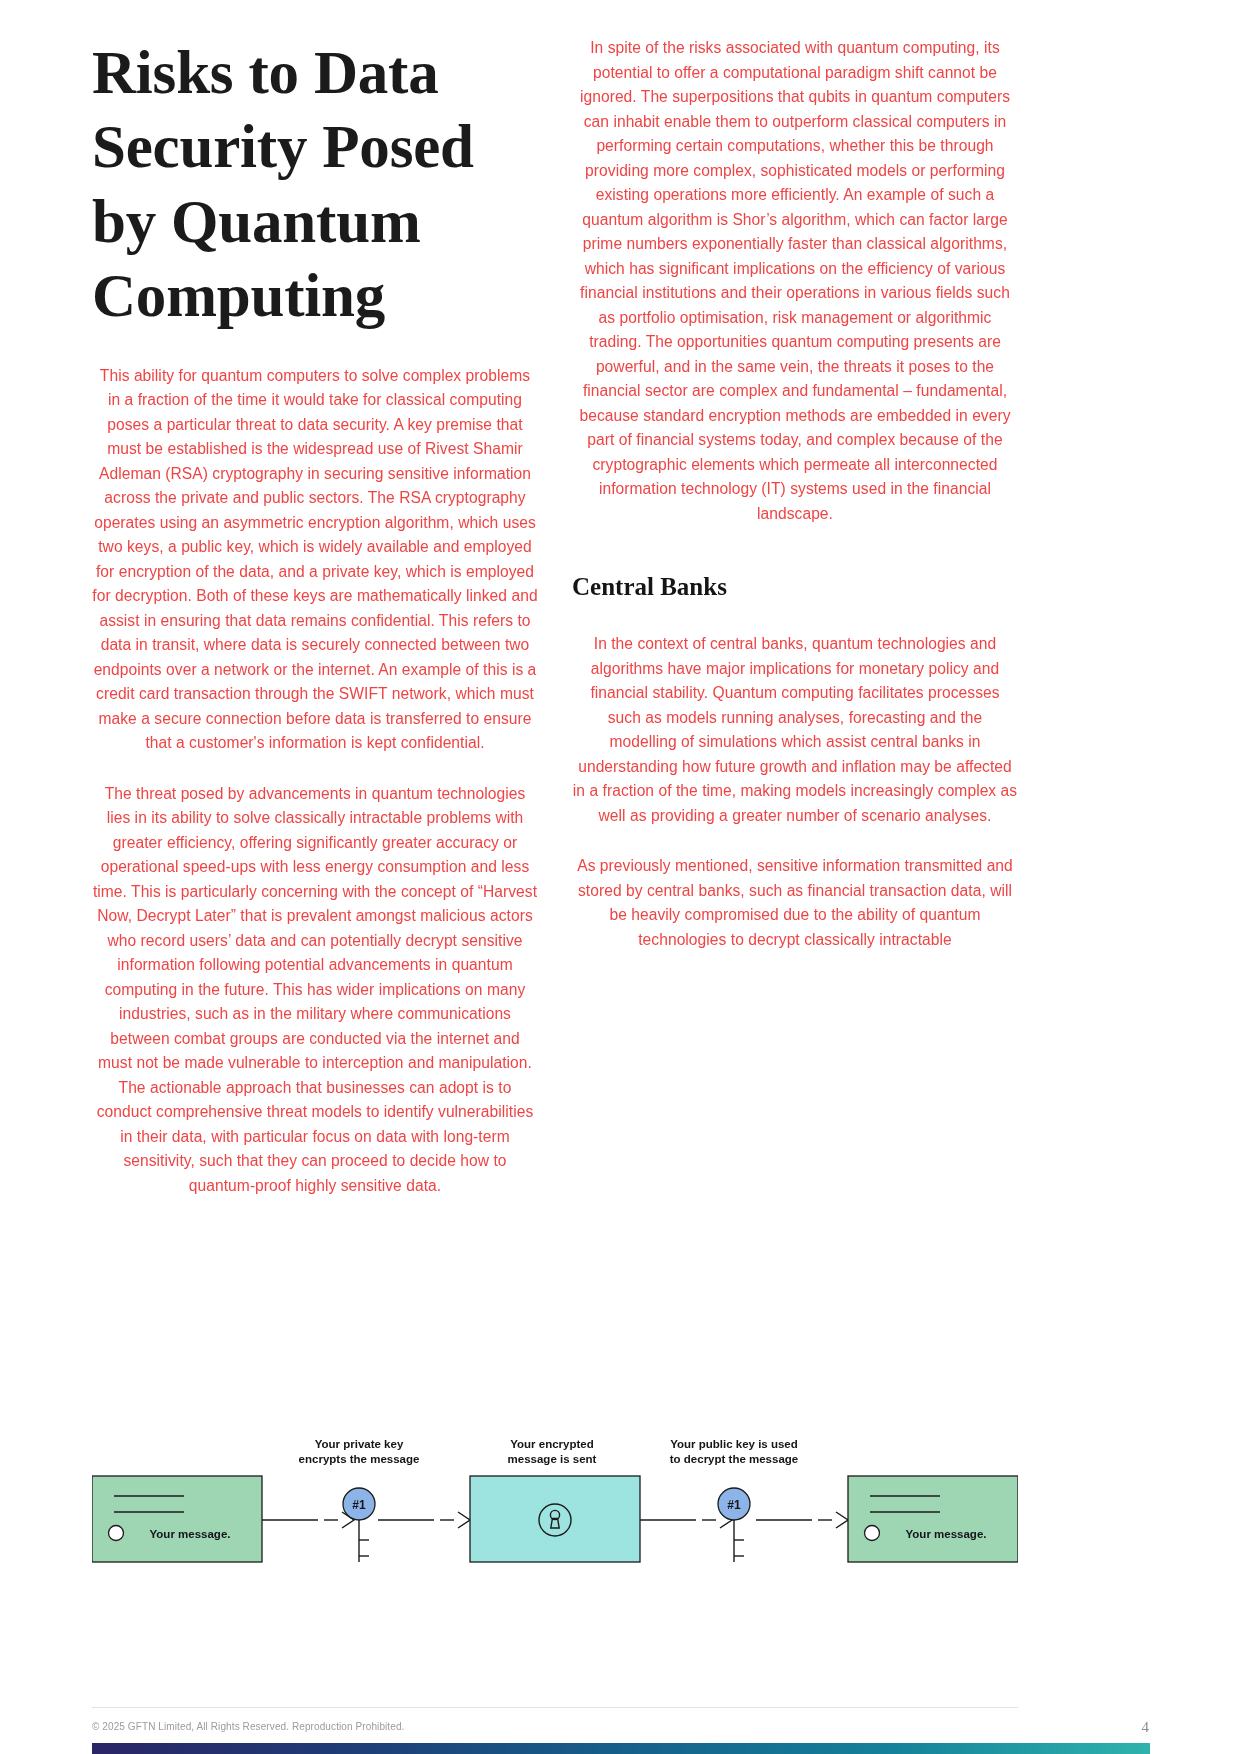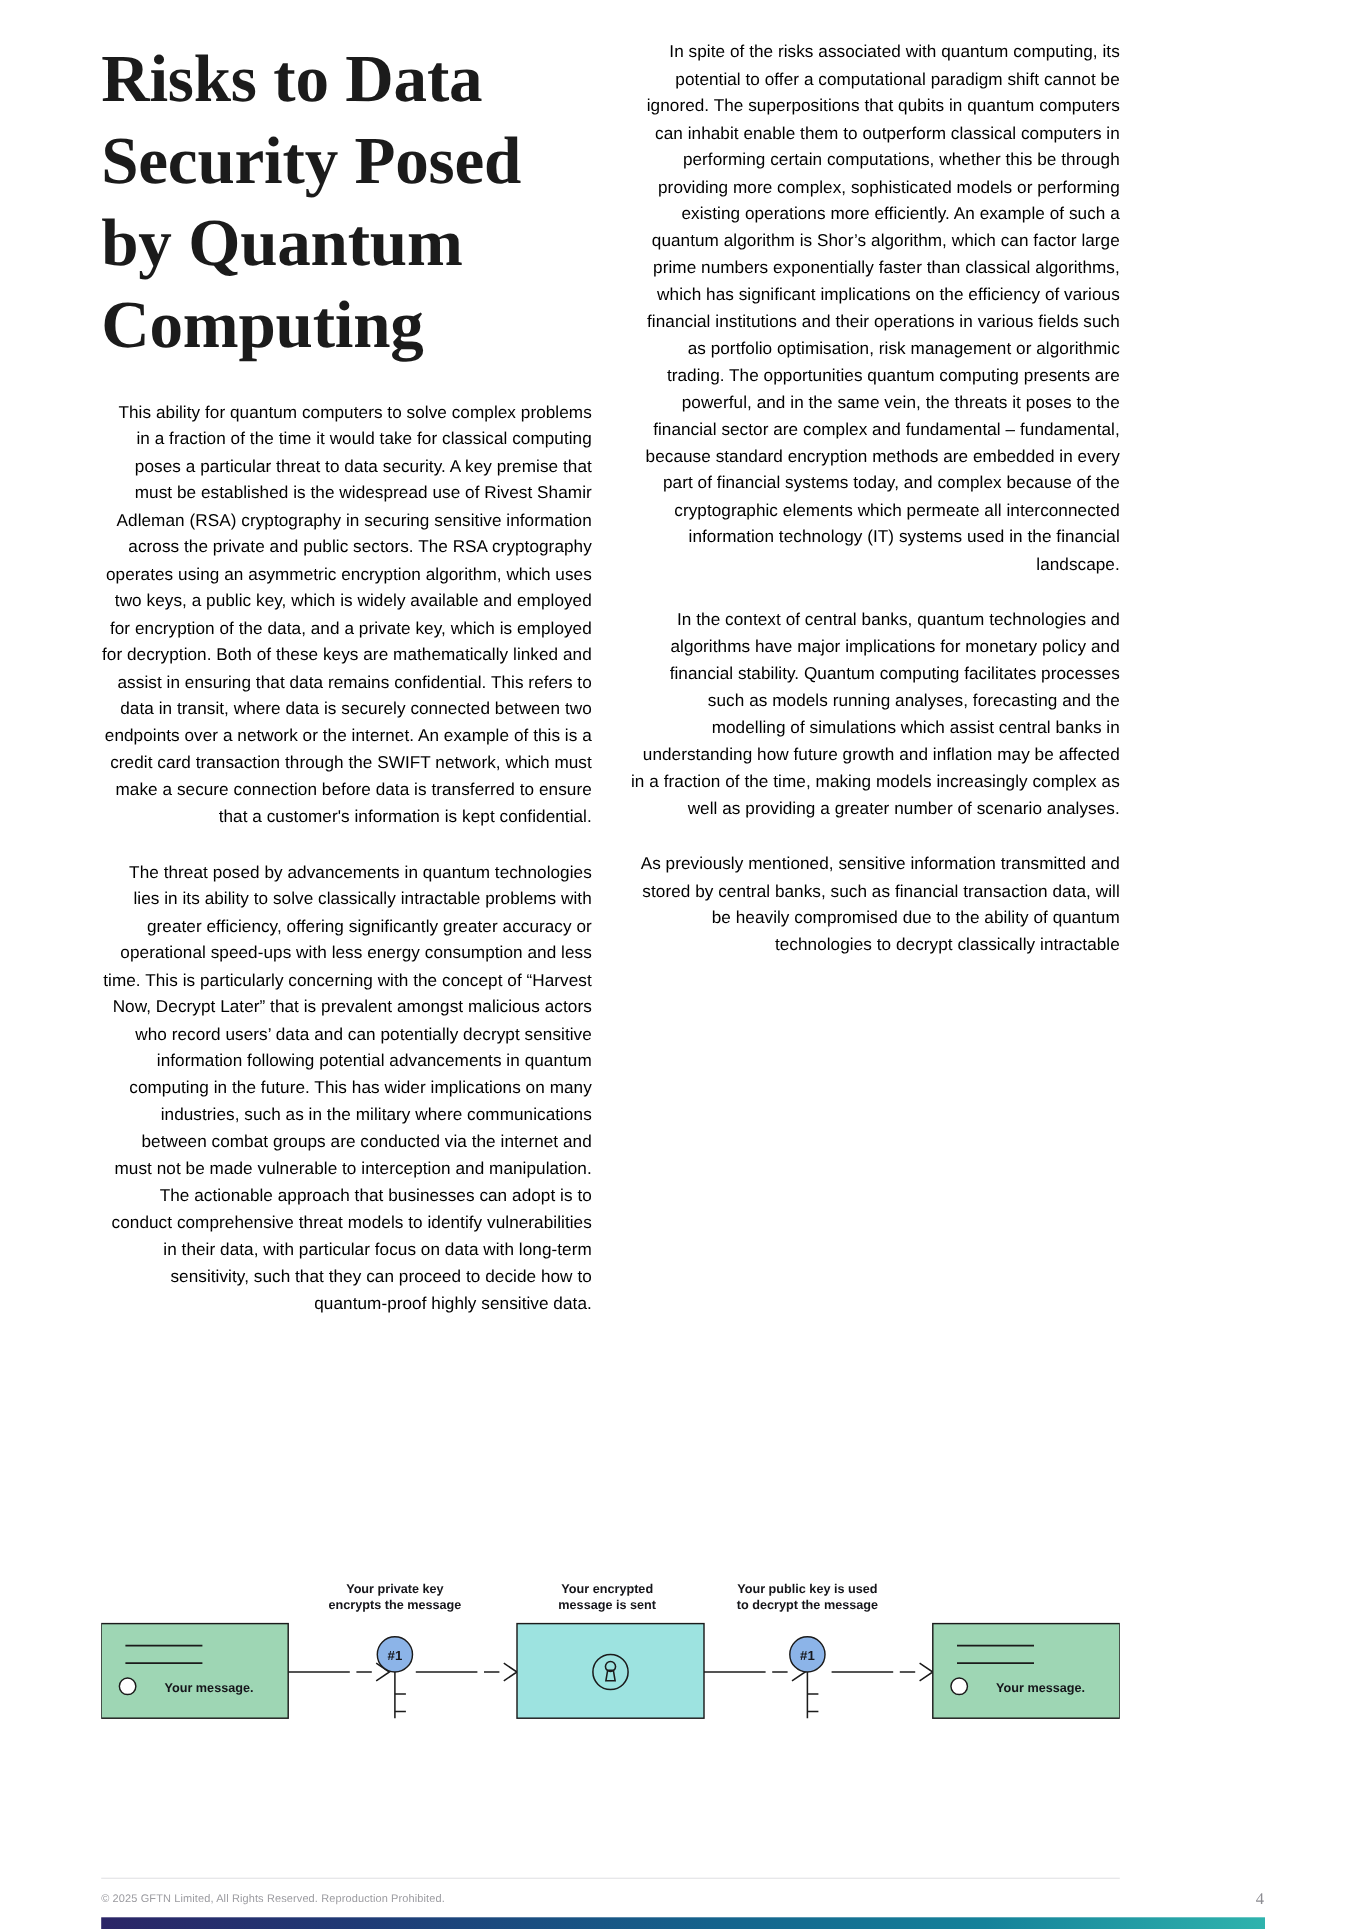--- a/index.html
+++ b/index.html
@@ -39,23 +39,23 @@
     line-height:1.2;
     color:#151515;
     margin-top:46px;
     margin-bottom:30px;
   }
 
   p.body-text {
     font-family:"Liberation Sans", sans-serif;
     font-size:15.6px;
     line-height:24.5px;
-    color:#000000;
+    color:#ef4444;
     margin-bottom:26px;
-    text-align:right;
+    text-align:center;
     letter-spacing:0.05px;
   }
   p.body-text.gap-large { }
 
   
   .figure-wrap {
     position:absolute;
     left:92px; top:1432px;
     width:926px;
   }
@@ -117,20 +117,21 @@
   <div class="cols">
 
     <div class="col left">
       <h1 class="section-title">Risks to Data Security Posed by Quantum Computing</h1>
       <p class="body-text gap-large">This ability for quantum computers to solve complex problems in a fraction of the time it would take for classical computing poses a particular threat to data security. A key premise that must be established is the widespread use of Rivest Shamir Adleman (RSA) cryptography in securing sensitive information across the private and public sectors. The RSA cryptography operates using an asymmetric encryption algorithm, which uses two keys, a public key, which is widely available and employed for encryption of the data, and a private key, which is employed for decryption. Both of these keys are mathematically linked and assist in ensuring that data remains confidential. This refers to data in transit, where data is securely connected between two endpoints over a network or the internet. An example of this is a credit card transaction through the SWIFT network, which must make a secure connection before data is transferred to ensure that a customer's information is kept confidential.</p>
       <p class="body-text">The threat posed by advancements in quantum technologies lies in its ability to solve classically intractable problems with greater efficiency, offering significantly greater accuracy or operational speed-ups with less energy consumption and less time. This is particularly concerning with the concept of “Harvest Now, Decrypt Later” that is prevalent amongst malicious actors who record users’ data and can potentially decrypt sensitive information following potential advancements in quantum computing in the future. This has wider implications on many industries, such as in the military where communications between combat groups are conducted via the internet and must not be made vulnerable to interception and manipulation. The actionable approach that businesses can adopt is to conduct comprehensive threat models to identify vulnerabilities in their data, with particular focus on data with long-term sensitivity, such that they can proceed to decide how to quantum-proof highly sensitive data.</p>
     </div>
 
     <div class="col right">
       <p class="body-text">In spite of the risks associated with quantum computing, its potential to offer a computational paradigm shift cannot be ignored. The superpositions that qubits in quantum computers can inhabit enable them to outperform classical computers in performing certain computations, whether this be through providing more complex, sophisticated models or performing existing operations more efficiently. An example of such a quantum algorithm is Shor’s algorithm, which can factor large prime numbers exponentially faster than classical algorithms, which has significant implications on the efficiency of various financial institutions and their operations in various fields such as portfolio optimisation, risk management or algorithmic trading. The opportunities quantum computing presents are powerful, and in the same vein, the threats it poses to the financial sector are complex and fundamental – fundamental, because standard encryption methods are embedded in every part of financial systems today, and complex because of the cryptographic elements which permeate all interconnected information technology (IT) systems used in the financial landscape.</p>
+      <h2 class="sub-title">Central Banks</h2>
       <p class="body-text">In the context of central banks, quantum technologies and algorithms have major implications for monetary policy and financial stability. Quantum computing facilitates processes such as models running analyses, forecasting and the modelling of simulations which assist central banks in understanding how future growth and inflation may be affected in a fraction of the time, making models increasingly complex as well as providing a greater number of scenario analyses.</p>
       <p class="body-text">As previously mentioned, sensitive information transmitted and stored by central banks, such as financial transaction data, will be heavily compromised due to the ability of quantum technologies to decrypt classically intractable</p>
     </div>
 
   </div>
 
   <div class="figure-wrap">
 
     <div class="diagram">
       <svg width="926" height="150" viewBox="0 0 926 150" xmlns="http://www.w3.org/2000/svg">

